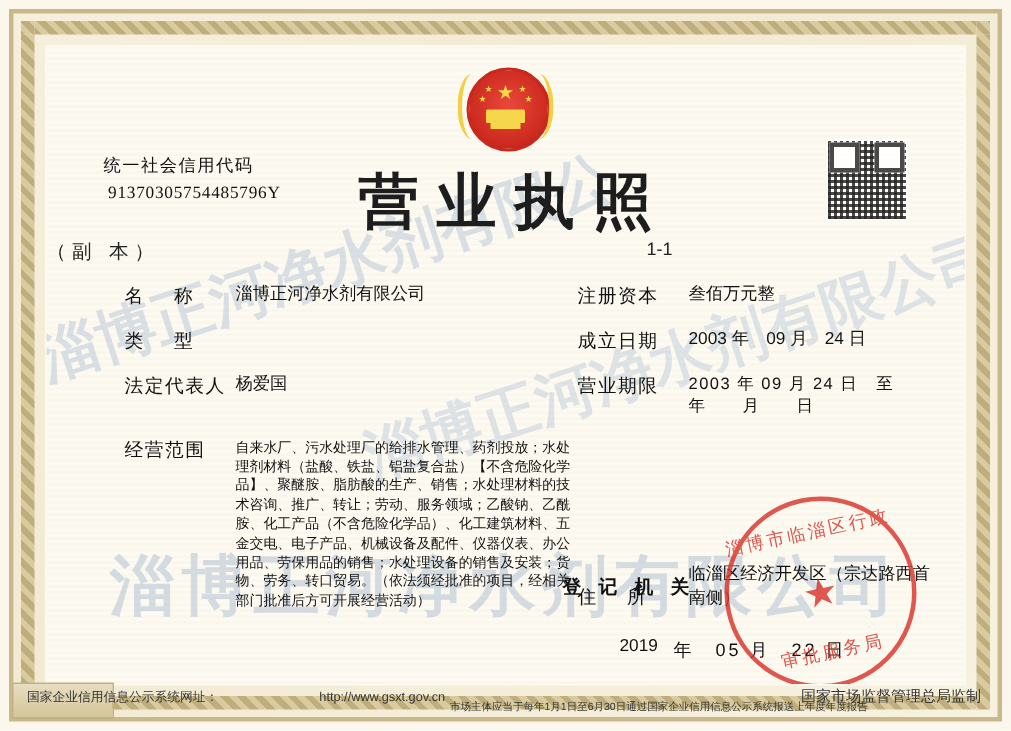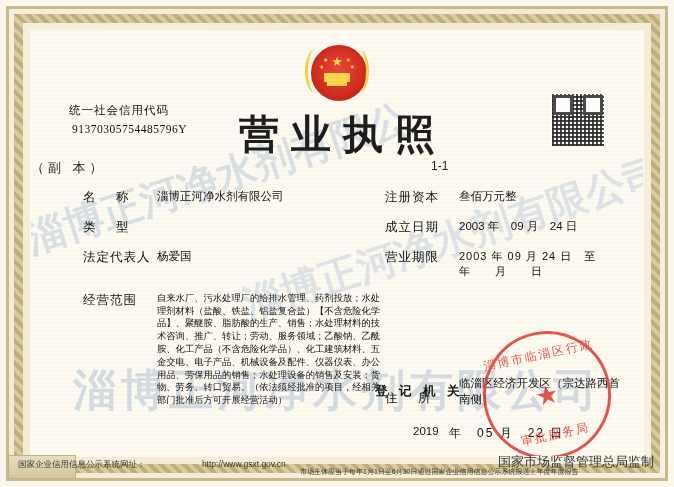--- a/index.html
+++ b/index.html
@@ -183,23 +183,23 @@
   .seal .seal-bottom{
     position:absolute;left:0;right:0;bottom:12px;text-align:center;
     font-size:12px;letter-spacing:2px;
   }
   
   .footer{
     position:absolute;left:0;right:0;bottom:2px;height:40px;
     font-size:8px;color:#333;
   }
   .f-left{position:absolute;left:18px;bottom:14px;font-size:8.5px;}
-  .f-left .url{margin-left:6px;padding-left:48px;}
+  .f-left .url{margin-left:17px;padding-left:48px;}
   .f-center{position:absolute;left:300px;bottom:8px;font-size:7px;line-height:1.5;text-align:left;}
-  .f-right{position:absolute;right:20px;bottom:14px;font-size:13px;}
+  .f-right{position:absolute;right:20px;bottom:14px;font-size:10px;}
   .f-strip{
     position:absolute;left:8px;bottom:6px;width:66px;height:22px;
     background:linear-gradient(180deg,#e7ddc0,#d4c69b);
     border:1px solid #c0b188;
   }
 </style>
 </head>
 <body>
 
 <div class="license">

